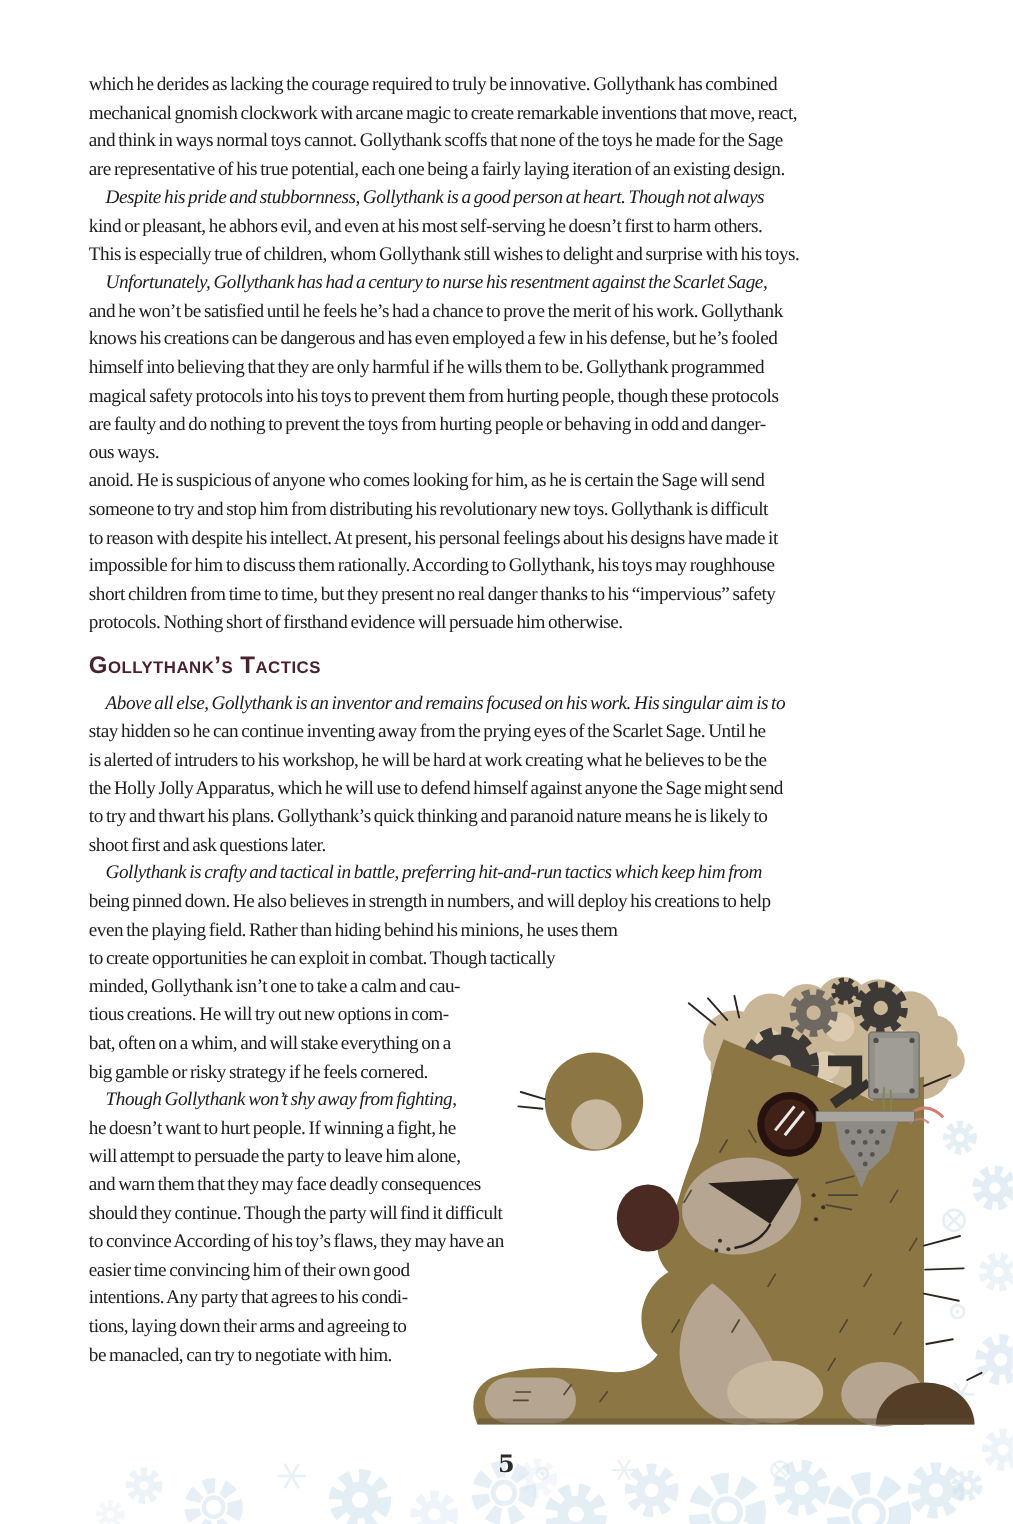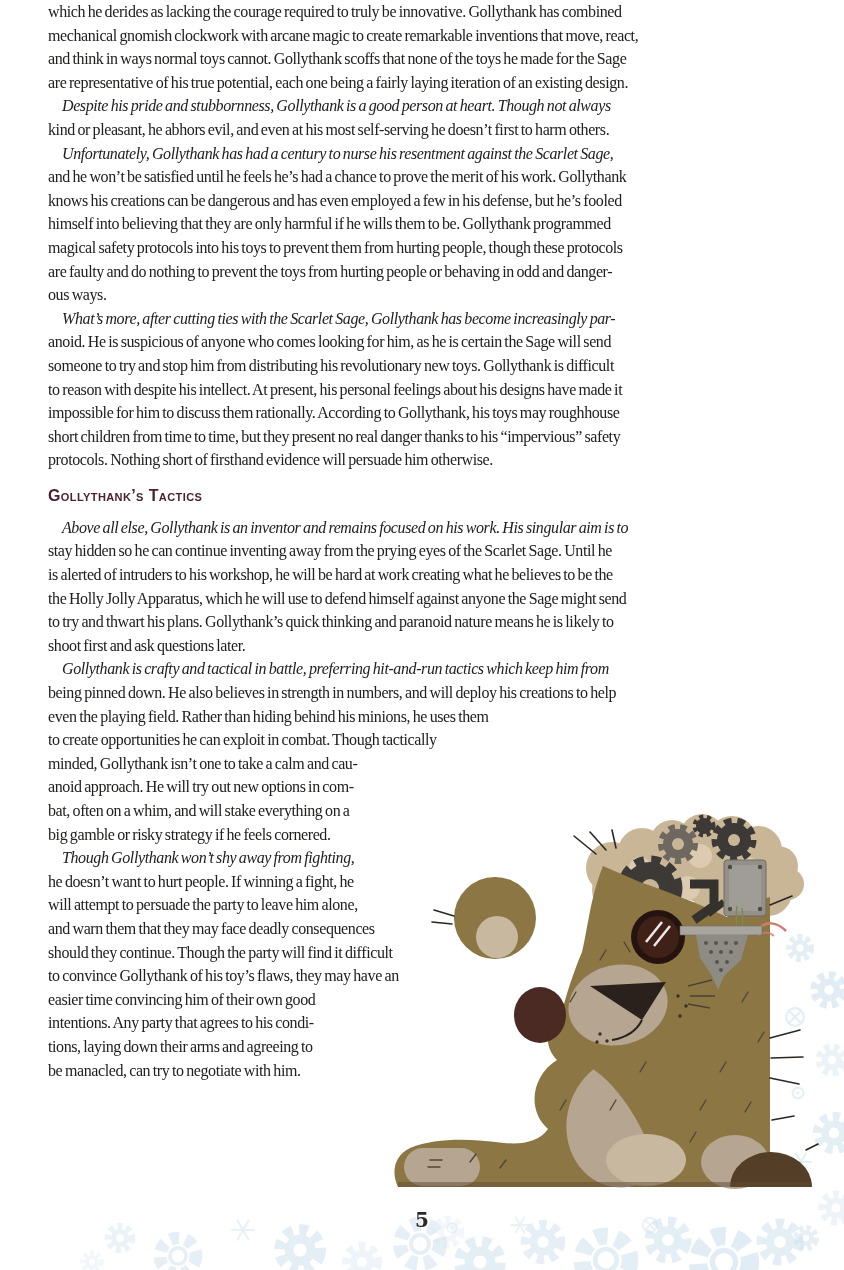--- a/index.html
+++ b/index.html
@@ -6,37 +6,38 @@
   .page{
     position:relative;
     width:844px;height:1270px;
     background:#fff;
     overflow:hidden;
     font-family:"Liberation Serif", serif;
   }
   .text-col{
     position:relative;
     z-index:2;
-    margin-left:48px;
+    margin-left:74px;
     width:716px;
+    padding-top:59px;
     color:var(--body-text,#20201e);
     font-size:16px;
     line-height:23.6px;
     letter-spacing:-0.4px;
     word-spacing:-1px;
   }
   .para{margin:0;}
   .line{display:block;white-space:nowrap;}
   .para.indent .line.first{text-indent:14px;font-style:italic;}
   .section-heading{
     margin:12px 0 8px 0;
     font-family:"Liberation Sans", sans-serif;
     font-variant:small-caps;
     font-weight:bold;
-    font-size:16px;
+    font-size:20px;
     line-height:24px;
     letter-spacing:0.4px;
     word-spacing:0;
     color:var(--heading,#4a2130);
   }
   .page-number{
     position:absolute;
     z-index:3;
     left:410px;top:1208px;
     width:24px;
@@ -282,32 +283,32 @@
   <div class="text-col">
       <p class="para">
         <span class="line first">which he derides as lacking the courage required to truly be innovative. Gollythank has combined</span>
         <span class="line">mechanical gnomish clockwork with arcane magic to create remarkable inventions that move, react,</span>
         <span class="line">and think in ways normal toys cannot. Gollythank scoffs that none of the toys he made for the Sage</span>
         <span class="line">are representative of his true potential, each one being a fairly laying iteration of an existing design.</span>
       </p>
       <p class="para indent">
         <span class="line first">Despite his pride and stubbornness, Gollythank is a good person at heart. Though not always</span>
         <span class="line">kind or pleasant, he abhors evil, and even at his most self-serving he doesn’t first to harm others.</span>
+        <span class="line">This is especially true of children, whom Gollythank still wishes to delight and surprise with his toys.</span>
       </p>
       <p class="para indent">
         <span class="line first">Unfortunately, Gollythank has had a century to nurse his resentment against the Scarlet Sage,</span>
         <span class="line">and he won’t be satisfied until he feels he’s had a chance to prove the merit of his work. Gollythank</span>
         <span class="line">knows his creations can be dangerous and has even employed a few in his defense, but he’s fooled</span>
         <span class="line">himself into believing that they are only harmful if he wills them to be. Gollythank programmed</span>
         <span class="line">magical safety protocols into his toys to prevent them from hurting people, though these protocols</span>
         <span class="line">are faulty and do nothing to prevent the toys from hurting people or behaving in odd and danger-</span>
         <span class="line">ous ways.</span>
       </p>
       <p class="para indent">
-        <span class="line first">What’s more, after cutting ties with the Scarlet Sage, Gollythank has become increasingly par-</span>
         <span class="line">anoid. He is suspicious of anyone who comes looking for him, as he is certain the Sage will send</span>
         <span class="line">someone to try and stop him from distributing his revolutionary new toys. Gollythank is difficult</span>
         <span class="line">to reason with despite his intellect. At present, his personal feelings about his designs have made it</span>
         <span class="line">impossible for him to discuss them rationally. According to Gollythank, his toys may roughhouse</span>
         <span class="line">short children from time to time, but they present no real danger thanks to his “impervious” safety</span>
         <span class="line">protocols. Nothing short of firsthand evidence will persuade him otherwise.</span>
       </p>
       <h2 class="section-heading">Gollythank’s Tactics</h2>
       <p class="para indent">
         <span class="line first">Above all else, Gollythank is an inventor and remains focused on his work. His singular aim is to</span>
@@ -316,31 +317,31 @@
         <span class="line">the Holly Jolly Apparatus, which he will use to defend himself against anyone the Sage might send</span>
         <span class="line">to try and thwart his plans. Gollythank’s quick thinking and paranoid nature means he is likely to</span>
         <span class="line">shoot first and ask questions later.</span>
       </p>
       <p class="para indent">
         <span class="line first">Gollythank is crafty and tactical in battle, preferring hit-and-run tactics which keep him from</span>
         <span class="line">being pinned down. He also believes in strength in numbers, and will deploy his creations to help</span>
         <span class="line">even the playing field. Rather than hiding behind his minions, he uses them</span>
         <span class="line">to create opportunities he can exploit in combat. Though tactically</span>
         <span class="line">minded, Gollythank isn’t one to take a calm and cau-</span>
-        <span class="line">anoid approach. He will try out new options in com-</span>
+        <span class="line">tious creations. He will try out new options in com-</span>
         <span class="line">bat, often on a whim, and will stake everything on a</span>
         <span class="line">big gamble or risky strategy if he feels cornered.</span>
       </p>
       <p class="para indent">
         <span class="line first">Though Gollythank won’t shy away from fighting,</span>
         <span class="line">he doesn’t want to hurt people. If winning a fight, he</span>
         <span class="line">will attempt to persuade the party to leave him alone,</span>
         <span class="line">and warn them that they may face deadly consequences</span>
         <span class="line">should they continue. Though the party will find it difficult</span>
-        <span class="line">to convince Gollythank of his toy’s flaws, they may have an</span>
+        <span class="line">to convince According of his toy’s flaws, they may have an</span>
         <span class="line">easier time convincing him of their own good</span>
         <span class="line">intentions. Any party that agrees to his condi-</span>
         <span class="line">tions, laying down their arms and agreeing to</span>
         <span class="line">be manacled, can try to negotiate with him.</span>
       </p>
     </div>
 
   <div class="page-number">5</div>
 
 </div>

